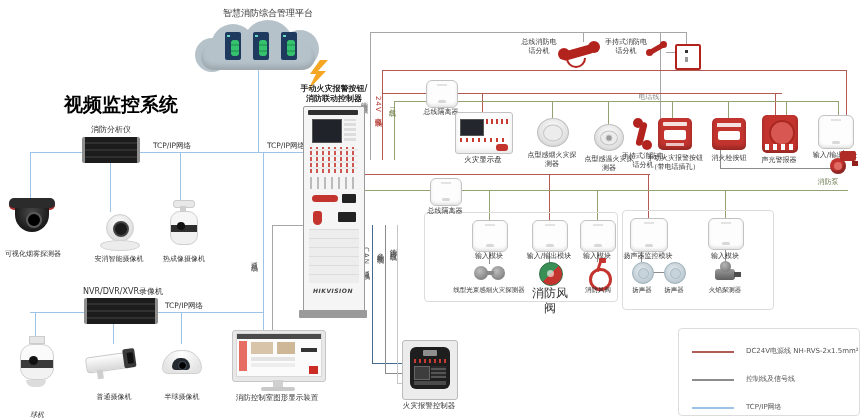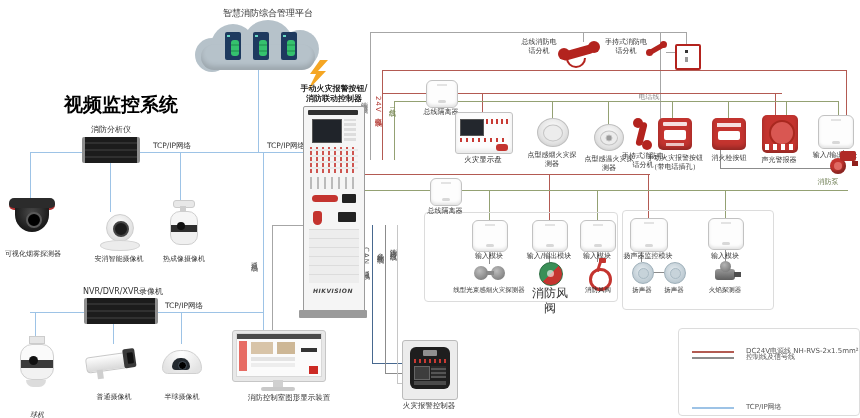--- a/index.html
+++ b/index.html
@@ -213,21 +213,21 @@
       <div class="abs" style="left:14px;top:8px;width:22px;height:12px;background:#d8c4a8;"></div>
       <div class="abs" style="left:40px;top:8px;width:18px;height:12px;background:#cdb796;"></div>
       <div class="abs" style="left:14px;top:23px;width:44px;height:4px;background:#e4e4e4;"></div>
       <div class="abs" style="left:14px;top:29px;width:44px;height:4px;background:#ededed;"></div>
       <div class="abs" style="left:72px;top:32px;width:9px;height:8px;background:#cc2a24;"></div>
       <div class="abs" style="left:64px;top:14px;width:16px;height:4px;background:#333;"></div>
     </div>
     <div class="abs" style="left:41px;top:50px;width:10px;height:7px;background:#d0d0d0;"></div>
     <div class="abs" style="left:29px;top:57px;width:34px;height:4px;background:#c9c9c9;border-radius:2px;"></div>
   </div>
-  <div class="lbl" style="left:228px;top:393px;width:122px;font-size:7.5px;">消防控制室图形显示装置</div>
+  <div class="lbl" style="left:216px;top:393px;width:122px;font-size:7.5px;">消防控制室图形显示装置</div>
 
   <div class="lbl" style="left:519px;top:38px;width:40px;text-align:center;">总线消防电话分机</div>
   <div class="abs" style="left:558px;top:40px;width:42px;height:26px;">
     <div class="abs" style="left:3px;top:8px;width:34px;height:9px;background:#b3231e;border-radius:5px;transform:rotate(-16deg);"></div>
     <div class="abs" style="left:0px;top:8px;width:12px;height:12px;background:#b3231e;border-radius:50%;"></div>
     <div class="abs" style="left:30px;top:1px;width:12px;height:12px;background:#b3231e;border-radius:50%;"></div>
     <div class="abs" style="left:8px;top:18px;width:16px;height:8px;border:2px solid #b3231e;border-top:none;border-radius:0 0 10px 10px;"></div>
   </div>
   <div class="lbl" style="left:604px;top:38px;width:44px;">手持式消防电话分机</div>
   <div class="abs" style="left:646px;top:40px;width:22px;height:18px;">
@@ -388,21 +388,21 @@
       <div class="abs" style="left:4px;top:34px;width:32px;height:4px;background:#4a4a4a;"></div>
     </div>
   </div>
   <div class="lbl" style="left:396px;top:401px;width:66px;font-size:7.5px;">火灾报警控制器</div>
 
   <div class="box" style="left:678px;top:328px;width:180px;height:86px;background:#fff;"></div>
   <div class="legend-row" style="left:678px;top:346px;width:180px;">
     <span class="legend-swatch" style="background: rgb(178, 91, 82);"></span>
     <span class="legend-label">DC24V电源线 NH-RVS-2x1.5mm²</span>
   </div>
-  <div class="legend-row" style="left:678px;top:352px;width:180px;">
+  <div class="legend-row" style="left:678px;top:374px;width:180px;">
     <span class="legend-swatch" style="background: rgb(140, 140, 140);"></span>
     <span class="legend-label">控制线及信号线</span>
   </div>
   <div class="legend-row" style="left:678px;top:402px;width:180px;">
     <span class="legend-swatch" style="background: rgb(157, 195, 230);"></span>
     <span class="legend-label">TCP/IP网络</span>
   </div>
 
 </div>
 

